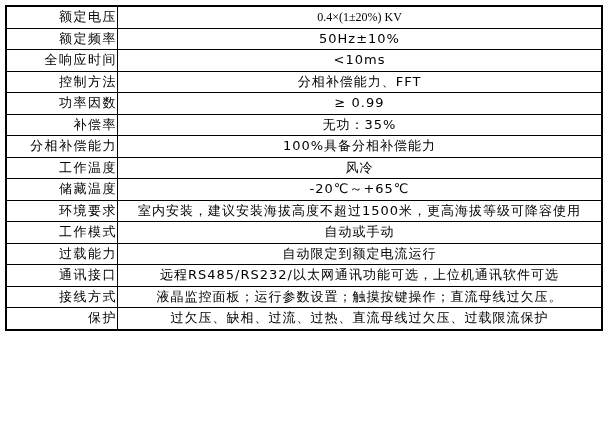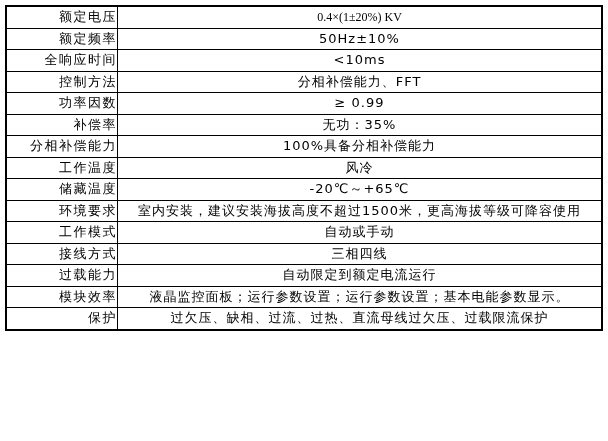--- a/index.html
+++ b/index.html
@@ -95,30 +95,30 @@
         </tr>
         <tr>
           <td class="label-cell">环境要求</td>
           <td class="value-cell">室内安装，建议安装海拔高度不超过1500米，更高海拔等级可降容使用</td>
         </tr>
         <tr>
           <td class="label-cell">工作模式</td>
           <td class="value-cell">自动或手动</td>
         </tr>
         <tr>
-          <td class="label-cell">接线方式</td>
-          <td class="value-cell">三相四线</td>
-        </tr>
-        <tr>
           <td class="label-cell">过载能力</td>
           <td class="value-cell">自动限定到额定电流运行</td>
         </tr>
         <tr>
-          <td class="label-cell">模块效率</td>
-          <td class="value-cell">液晶监控面板；运行参数设置；运行参数设置；基本电能参数显示。</td>
+          <td class="label-cell">通讯接口</td>
+          <td class="value-cell">远程RS485/RS232/以太网通讯功能可选，上位机通讯软件可选</td>
+        </tr>
+        <tr>
+          <td class="label-cell">接线方式</td>
+          <td class="value-cell">液晶监控面板；运行参数设置；触摸按键操作；直流母线过欠压。</td>
         </tr>
         <tr>
           <td class="label-cell">保护</td>
           <td class="value-cell">过欠压、缺相、过流、过热、直流母线过欠压、过载限流保护</td>
         </tr>
       </tbody>
   </table>
 </div>
 
 </body></html>

